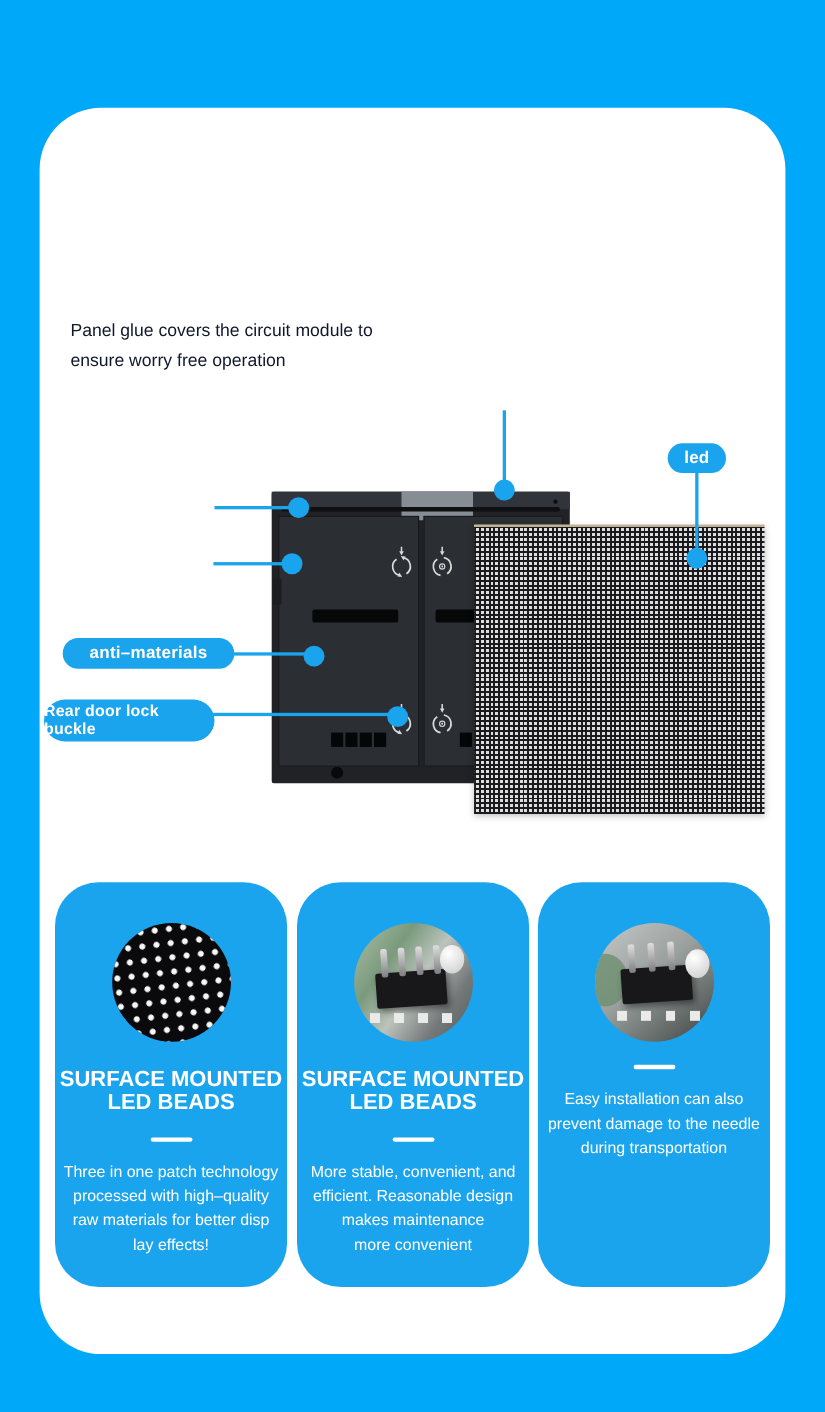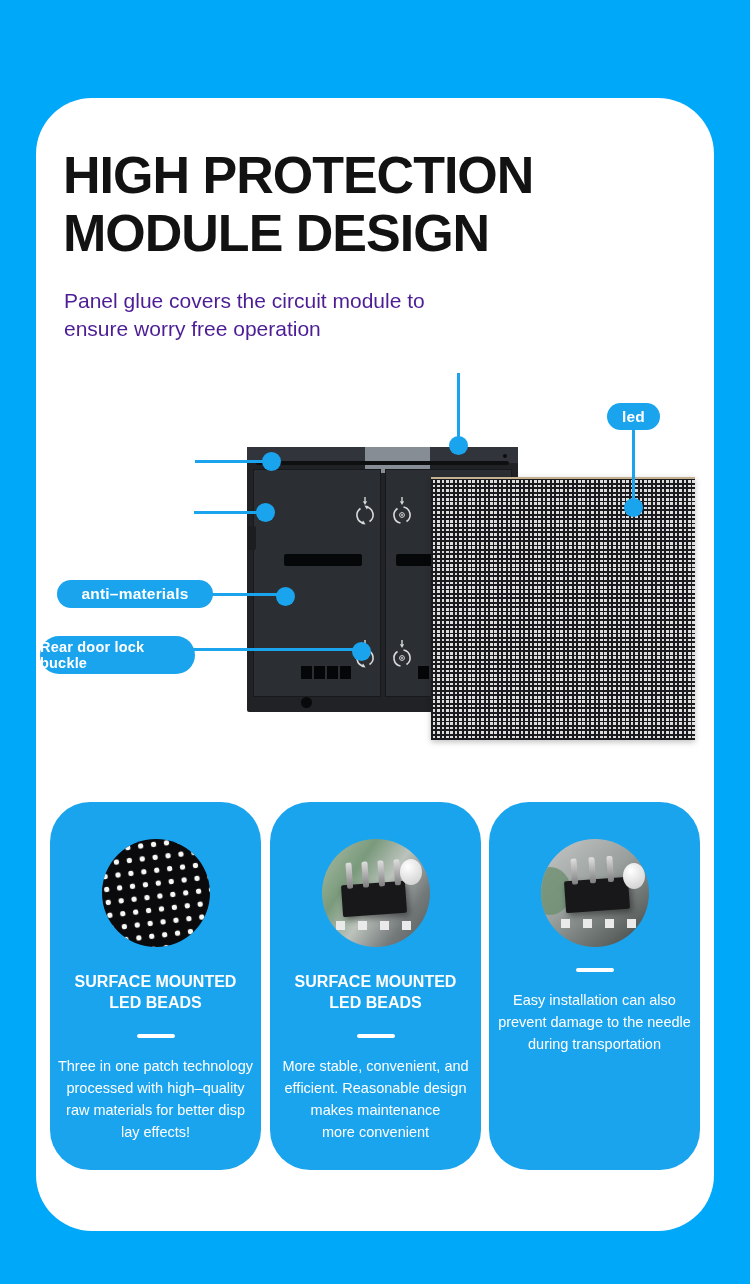--- a/index.html
+++ b/index.html
@@ -14,21 +14,21 @@
     background:#ffffff; border-radius:56px;
   }
   
   .title{
     position:absolute; left:63px; top:146px; width:560px;
     font-size:52px; line-height:58px; font-weight:bold; color:#121212;
     letter-spacing:-1px; white-space:pre-line;
   }
   .subtitle{
     position:absolute; left:64px; top:287px; width:420px;
-    font-size:21px; line-height:28px; color:#4c1d95; white-space:pre-line;
+    font-size:16px; line-height:28px; color:#0f172a; white-space:pre-line;
   }
   
   .cabinet{
     position:absolute; left:247px; top:447px; width:271px; height:265px;
     background:#202226; border-radius:2px;
   }
   .cab-toprail{position:absolute;left:0;top:0;width:100%;height:16px;background:#31343a;}
   .cab-groove{position:absolute;left:9px;top:14px;width:253px;height:4px;background:#0e0f11;border-radius:2px;}
   .cab-grayblock{position:absolute;left:118px;top:0;width:65px;height:26px;background:#878d94;}
   .cab-door{position:absolute;top:22px;height:228px;background:#2b2e32;border:1px solid #17191c;box-sizing:border-box;}
@@ -73,33 +73,31 @@
     background-size:13px 13px; transform:rotate(-7deg);
   }
   .photo-pcb{background:linear-gradient(125deg,#a3b89f 6%,#7a9a7c 30%,#bcc3bc 52%,#74797a 76%,#54595七 100%);}
   .photo-pcb{background:linear-gradient(125deg,#a3b89f 6%,#7a9a7c 30%,#bcc3bc 52%,#74797a 76%,#545957 100%);}
   .photo-fence{background:linear-gradient(140deg,#c6cac9 0%,#9aa09e 45%,#5f6563 80%,#3b3f3e 100%);}
   .green-blob{position:absolute;left:-12px;top:28px;width:42px;height:48px;border-radius:50%;background:#6d8f6f;opacity:0.8;}
   .conn{position:absolute;left:20px;top:44px;width:64px;height:32px;background:#18181a;border-radius:2px;transform:rotate(-4deg);box-shadow:2px 3px 6px rgba(0,0,0,0.45);}
   .pin{position:absolute;top:-22px;width:6px;height:26px;border-radius:2px;background:linear-gradient(180deg,#dedede,#7e7e80);}
   .cap{position:absolute;right:8px;top:20px;width:22px;height:26px;border-radius:50%;background:radial-gradient(circle at 35% 30%,#ffffff,#c9c9c9);}
   .pads{position:absolute;left:14px;top:82px;width:76px;height:9px;background:repeating-linear-gradient(90deg,#eaeaea 0 9px, transparent 9px 22px);}
-  .feat-title{margin-top:24px; font-size:16px; line-height:21px; font-weight:bold; white-space:pre-line;}
+  .feat-title{margin-top:24px; font-size:20px; line-height:21px; font-weight:bold; white-space:pre-line;}
   .feat-divider{width:38px;height:4px;border-radius:2px;background:#ffffff;margin:21px auto 0;}
   .feat-body{margin-top:17px; font-size:14.5px; line-height:22px; white-space:pre-line; padding:0 4px;}
 </style>
 </head>
 <body>
 
 <div class="page">
 
   <div class="white-card"></div>
 
-  <div class="title">HIGH PROTECTION
-MODULE DESIGN</div>
   <div class="subtitle">Panel glue covers the circuit module to
 ensure worry free operation</div>
 
   <div class="cabinet">
     <div class="cab-toprail"></div>
     <div class="cab-grayblock"></div>
     <div class="cab-groove"></div>
     <div class="cab-screw" style="left:20px;top:7px;"></div>
     <div class="cab-screw" style="left:256px;top:7px;"></div>
 

